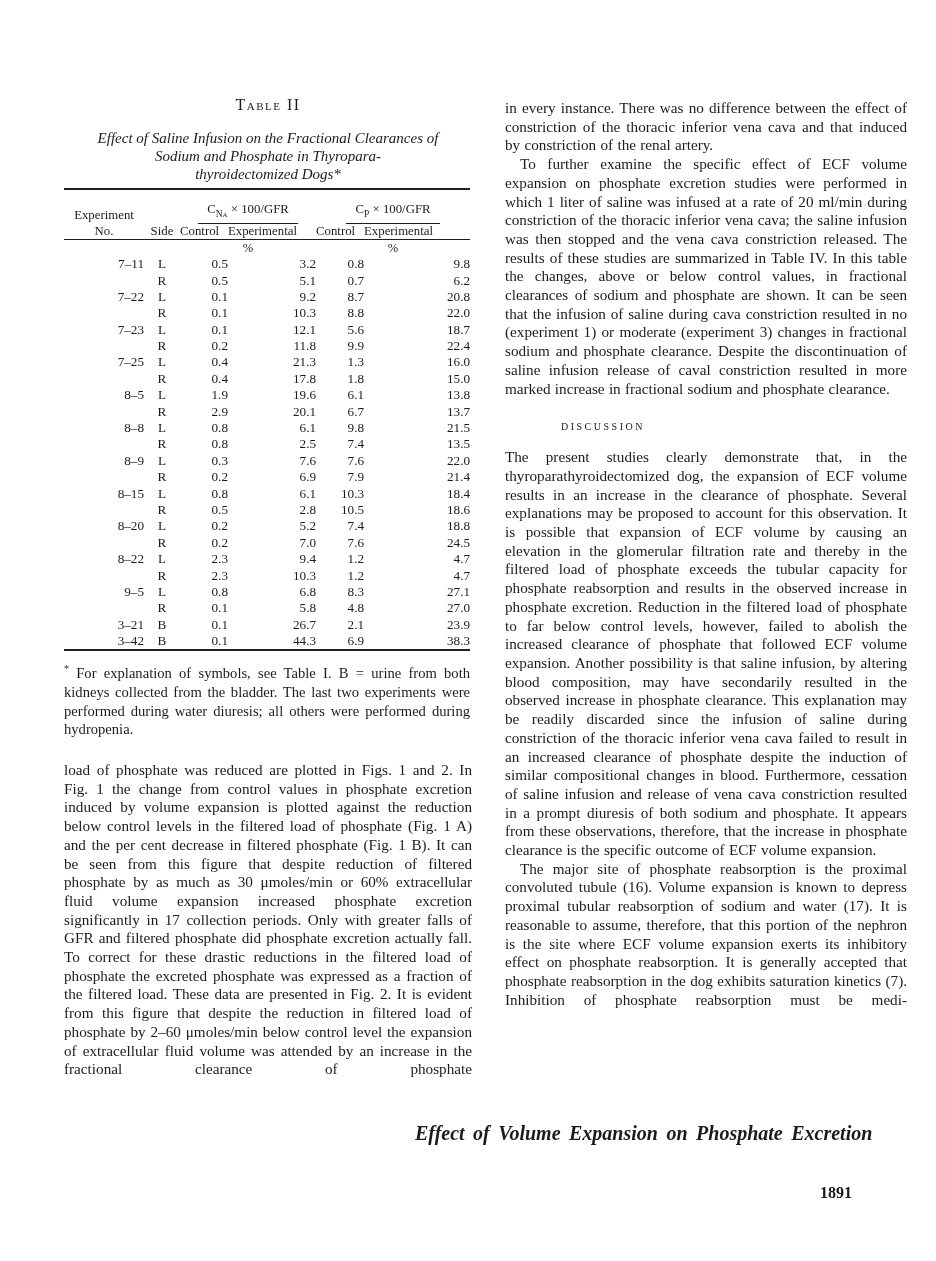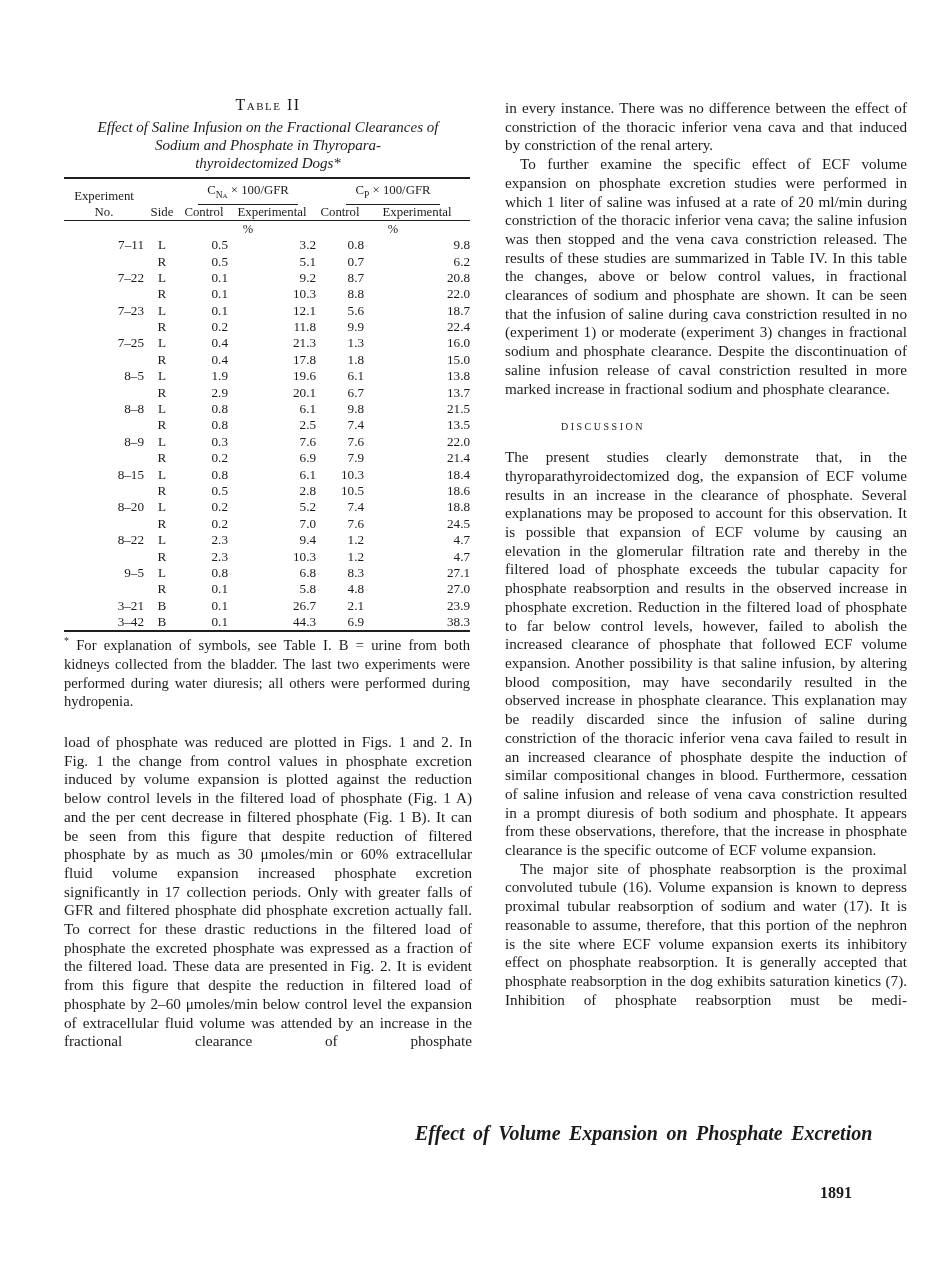--- a/index.html
+++ b/index.html
@@ -7,48 +7,48 @@
     position:relative; width:936px; height:1261px; background:#ffffff;
     font-family:"Liberation Serif", serif; color:#1b1b1b; overflow:hidden;
     margin:0 auto;
   }
   .col-left  { position:absolute; left:64px;  top:97px; width:408px; }
   .col-right { position:absolute; left:505px; top:99px; width:402px; }
 
   
   .table-label {
     text-align:center; font-variant:small-caps; font-size:16px;
-    letter-spacing:1.5px; line-height:16px; margin-bottom:5px;
+    letter-spacing:1.5px; line-height:16px; margin-bottom:16px;
   }
   .table-caption { text-align:center; font-style:italic; font-size:15px; line-height:18px; margin-bottom:5px; }
   .data-table {
     width:406px; border-collapse:collapse; table-layout:fixed;
     border-top:2.5px solid #1e1e1e; border-bottom:2.5px solid #1e1e1e;
     font-size:13.2px;
   }
   .data-table thead { border-bottom:1.2px solid #1e1e1e; }
   .data-table th { font-weight:normal; font-size:12.8px; padding:0; white-space:nowrap;margin-top:28px; }
   .h-exp  { vertical-align:bottom; text-align:center; padding-left:18px; padding-bottom:4px; }
   .h-exp div { line-height:16px; }
   .h-side { vertical-align:bottom; text-align:center; padding-bottom:4px; }
   .h-group { text-align:center; vertical-align:top; padding-top:9px; }
-  .grp { display:inline-block; border-bottom:1.1px solid #1e1e1e; padding:4px 9px 4px;font-family:Liberation Serif, serif; }
+  .grp { display:inline-block; border-bottom:1.1px solid #1e1e1e; padding:12px 9px 4px;font-family:Liberation Serif, serif; }
   .grp sub { font-size:9.5px; font-variant:small-caps; }
-  .h-sub { text-align:center; vertical-align:bottom; padding:5px 0 5px; }
+  .h-sub { text-align:left; vertical-align:bottom; padding:5px 0 5px; }
   .unit-cell { text-align:center; font-size:12.5px; padding:3px 0 4px; }
   .data-table td { height:16.4px; line-height:16px; padding:0; white-space:nowrap; }
   .c0 { text-align:right; padding-left:40px; }
   .c1 { text-align:center; }
   .c2 { text-align:right; padding-right:6px;  }
   .c3 { text-align:right; padding-right:48px; }
   .c4 { text-align:right; padding-right:7px;  }
   .c5 { text-align:right; padding-right:50px; }
 
   .footnote {
-    margin-top:0; width:406px; font-size:14.6px; line-height:18.7px;
+    margin-top:9px; width:406px; font-size:14.6px; line-height:18.7px;
     text-align:justify;
   }
   .footnote sup { font-size:10px; }
 
   
   .body-text { font-size:15.2px; line-height:18.7px; text-align:justify; word-spacing:0.5px; margin:0; }
   .indent { text-indent:15px; }
   .justify-last { text-align-last:justify; }
   .left-paragraph { margin-top:22px; }
   .section-heading {

